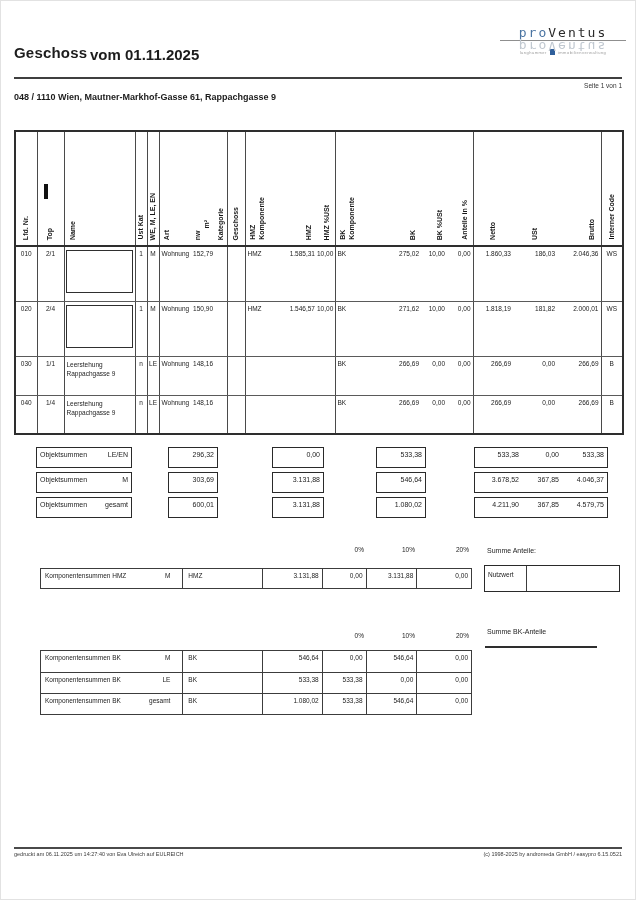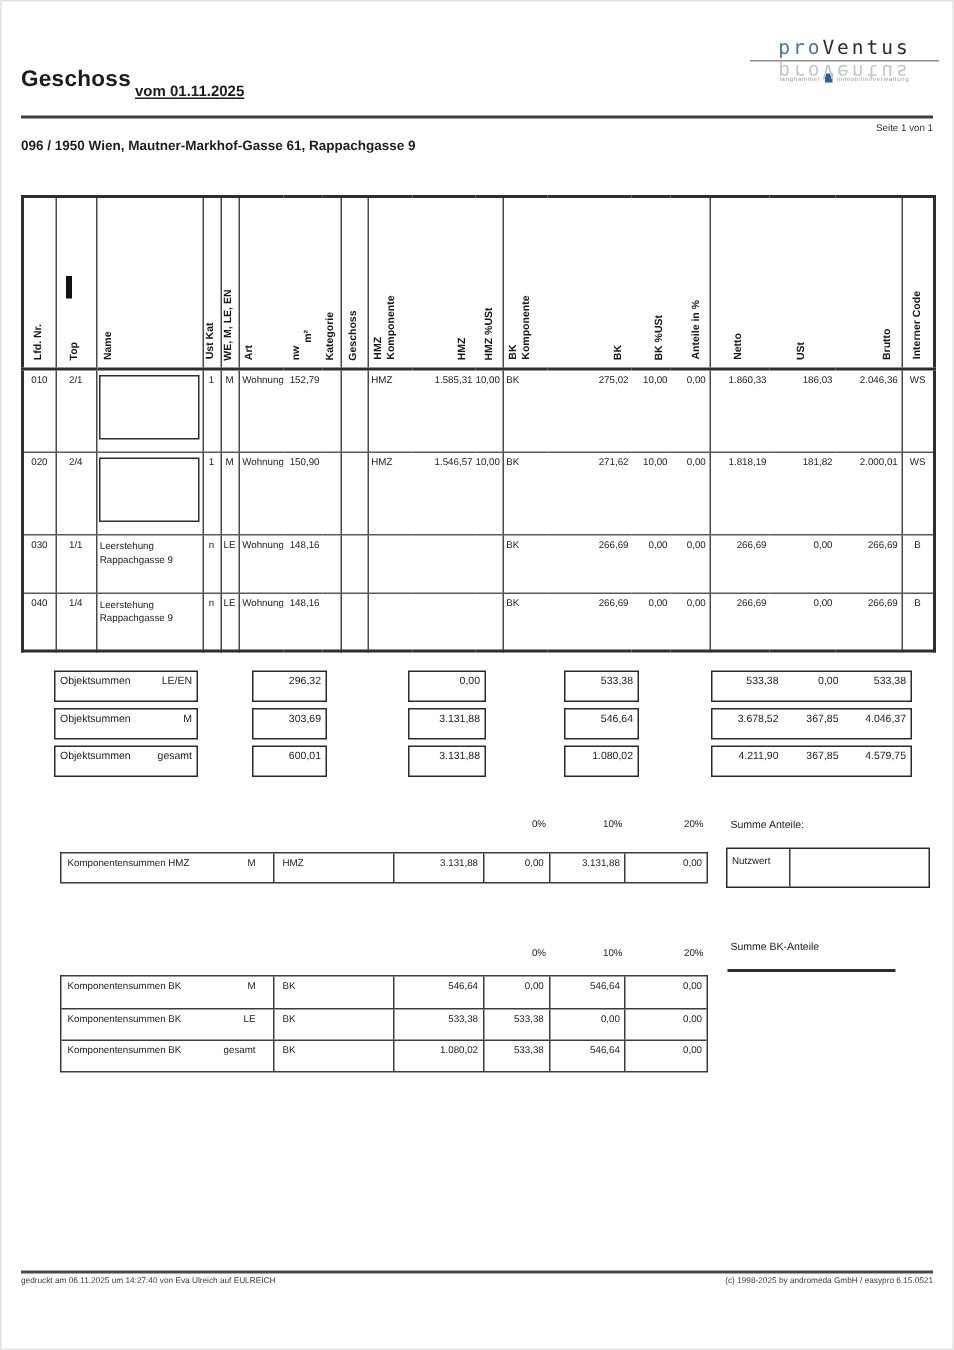--- a/index.html
+++ b/index.html
@@ -6,21 +6,21 @@
   html,body { background:#fff; }
   body { font-family:"Liberation Sans", sans-serif; color:#1c1c1c; }
   .page {
     position:relative; width:636px; height:900px; background:#fff; overflow:hidden;
     box-shadow: inset 0 0 0 1px #e2e2e2;
   }
   .abs { position:absolute; }
 
   
   .title { left:14px; top:44px; font-size:15px; font-weight:bold; letter-spacing:.2px; }
-  .date  { left:90px; top:56px; font-size:10px; font-weight:bold;text-decoration:underline; }
+  .date  { left:90px; top:46px; font-size:15px; font-weight:bold; }
   .mainrule { left:14px; top:77px; width:608px; height:2px; background:#3f3f3f; }
   .pageinfo { left:470px; top:82px; width:152px; text-align:right; font-size:6.5px; color:#333; }
   .address { left:14px; top:92px; font-size:9px; font-weight:bold; }
 
   
   .logo { left:500px; top:26px; width:126px; }
   .logo-word {
     font-family:"DejaVu Sans Mono", monospace; font-size:13px; letter-spacing:2px;
     color:#2c2c2c; text-align:center; border-bottom:1px solid #8f8f8f; line-height:14px;
   }
@@ -109,21 +109,21 @@
     <div class="logo-reflect">proVentus</div>
     <div class="logo-tagline">
       <span>langhammer</span>
       <span class="brand-square"></span>
       <span>immobilienverwaltung</span>
     </div>
   </div>
 
   <div class="abs mainrule"></div>
   <div class="abs pageinfo">Seite 1 von 1</div>
-  <div class="abs address">096 / 1950 Wien, Mautner-Markhof-Gasse 61, Rappachgasse 9</div>
+  <div class="abs address">048 / 1110 Wien, Mautner-Markhof-Gasse 61, Rappachgasse 9</div>
 
   <table class="rent">
     <colgroup>
       <col style="width:22px">
         <col style="width:27px">
         <col style="width:71px">
         <col style="width:12px">
       <col style="width:12px">
         <col style="width:30px">
         <col style="width:26px">

